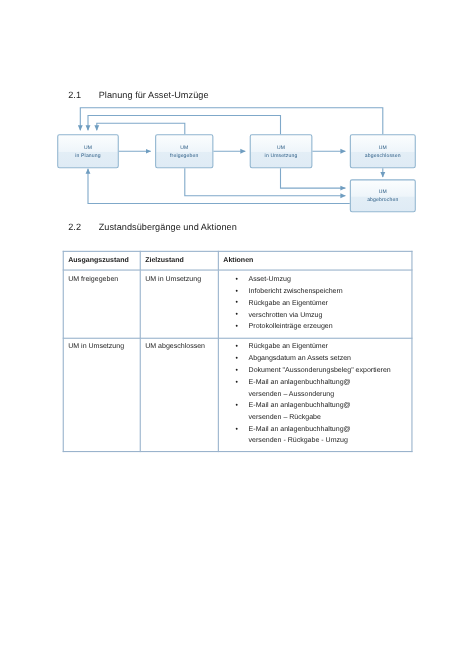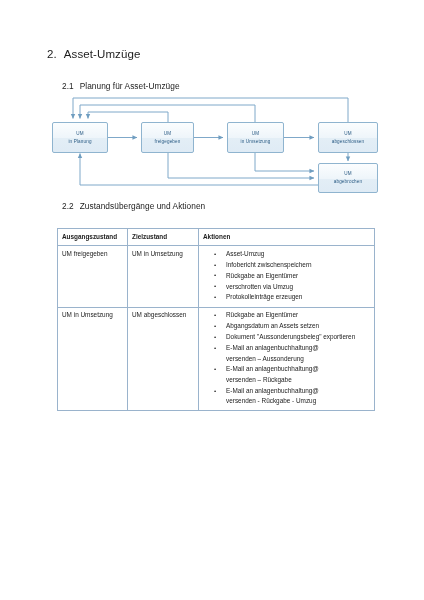--- a/index.html
+++ b/index.html
@@ -38,21 +38,21 @@
 
   .h2 {
     position: absolute;
     left: 62px;
     font-size: 8.3px;
     font-weight: 400;
     color: #1c1c1c;
     letter-spacing: .05px;
     white-space: nowrap;
   }
-  .h2 .num { margin-right: 6px; }
+  .h2 .num { margin-right: 16px; }
   #h2-1 { top: 81px; }
   #h2-2 { top: 201px; }
 
   
   .diagram {
     position: absolute;
     left: 40px;
     top: 95px;
     width: 350px;
     height: 105px;
@@ -140,23 +140,20 @@
   }
   ul.actions li .cont {
     display: block;
   }
 </style>
 </head>
 <body>
 
 <div class="page">
 
-  <div class="h1">
-    <span class="num">2.</span><span>Asset-Umzüge</span>
-  </div>
 
   <div class="h2" id="h2-1">
     <span class="num">2.1</span><span>Planung für Asset-Umzüge</span>
   </div>
 
   <div class="diagram">
 
     <svg width="350" height="105" viewBox="0 0 350 105">
       <defs>
         <marker id="ah" viewBox="0 0 8 8" refX="7" refY="4" markerWidth="5.2" markerHeight="5.2" orient="auto-start-reverse">

